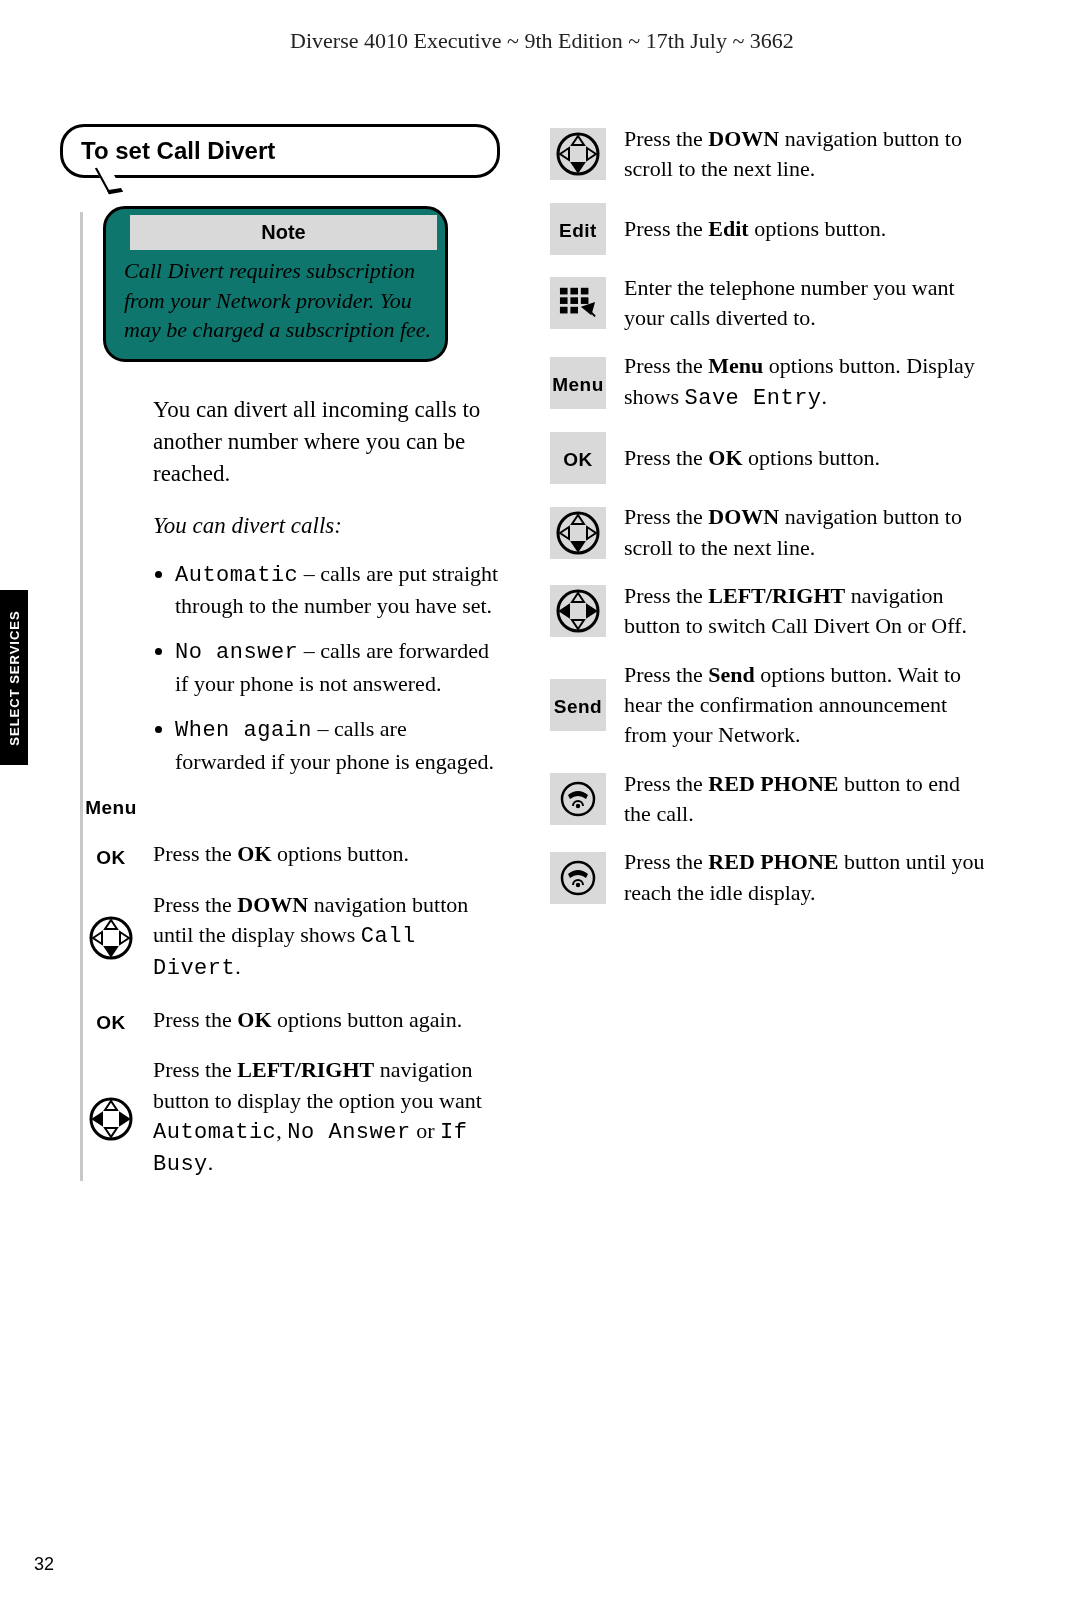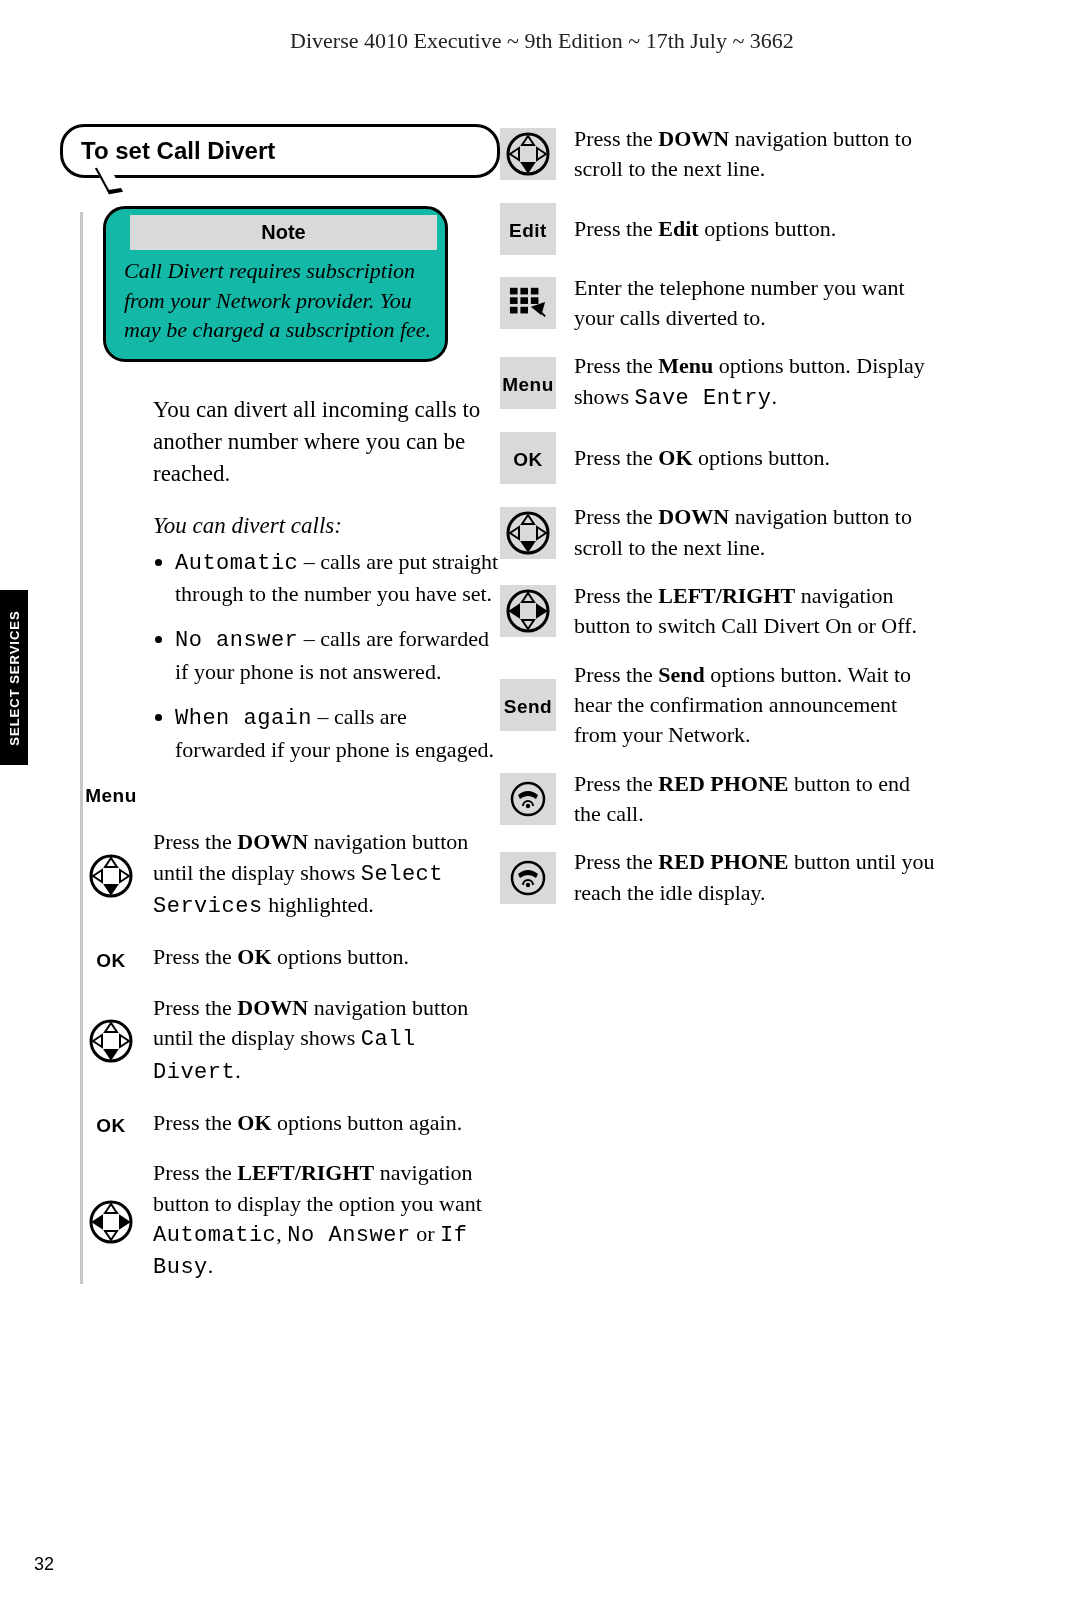--- a/index.html
+++ b/index.html
@@ -37,20 +37,21 @@
   .side-tab span {
     position: absolute;
     top: 50%; left: 50%;
     transform: translate(-50%, -50%) rotate(-90deg);
     white-space: nowrap;
   }
 
   .content {
     display: flex;
     margin: 70px 40px 0 60px;
+    gap: 50px;
   }
   .col {
     width: 440px;
   }
 
   
   .title-bar {
     border: 3px solid #000;
     border-radius: 24px;
     padding: 10px 18px;
@@ -80,21 +81,21 @@
     padding-left: 0;
   }
 
   
   .note-box {
     margin-left: 20px;
     border: 3px solid #000;
     border-radius: 22px;
     overflow: hidden;
     width: 345px;
-    background: #14b8a6;
+    background: #0f766e;
     position: relative;
     top: -6px;
   }
   .note-head {
     background: #d9d9d9;
     text-align: center;
     font-family: Arial, Helvetica, sans-serif;
     font-weight: bold;
     font-size: 20px;
     padding: 6px 0 6px 0;
@@ -112,21 +113,21 @@
     margin: 26px 0 0 70px;
     font-size: 23px;
     line-height: 1.4;
   }
   .divert-heading {
     font-style: italic;
     font-size: 23px;
     margin: 22px 0 6px 70px;
   }
   ul.bullets {
-    margin: 8px 0 0 70px;
+    margin: 20px 0 0 70px;
     padding-left: 22px;
     font-size: 22px;
     line-height: 1.4;
   }
   ul.bullets li { margin-bottom: 14px; }
   .lcd { font-family: "Courier New", Courier, monospace; letter-spacing: 0.5px; }
   .b { font-weight: bold; }
 
   
   .steps { margin-top: 10px; }
@@ -261,38 +262,30 @@
       </ul>
 
       <div class="steps" id="left-steps">
           <div class="step">
             <div class="ic">
               <div class="btn-label">Menu</div>
             </div>
           </div>
           <div class="step">
             <div class="ic">
+              <div class="btn-label">OK</div>
+            </div>
+            <div class="tx">Press the <span class="b">OK</span> options button.</div>
+          </div>
+          <div class="step">
+            <div class="ic">
               <svg class="nav-icon-down" viewBox="0 0 44 44">
                 <use href="#nav-down-g"></use>
               </svg>
             </div>
-            <div class="tx">Press the <span class="b">DOWN</span> navigation button until the display shows <span class="lcd">Select Services</span> highlighted.</div>
-          </div>
-          <div class="step">
-            <div class="ic">
-              <div class="btn-label">OK</div>
-            </div>
-            <div class="tx">Press the <span class="b">OK</span> options button.</div>
-          </div>
-          <div class="step">
-            <div class="ic">
-              <svg class="nav-icon-down" viewBox="0 0 44 44">
-                <use href="#nav-down-g"></use>
-              </svg>
-            </div>
             <div class="tx">Press the <span class="b">DOWN</span> navigation button until the display shows <span class="lcd">Call Divert</span>.</div>
           </div>
           <div class="step">
             <div class="ic">
               <div class="btn-label">OK</div>
             </div>
             <div class="tx">Press the <span class="b">OK</span> options button again.</div>
           </div>
           <div class="step">
             <div class="ic">

